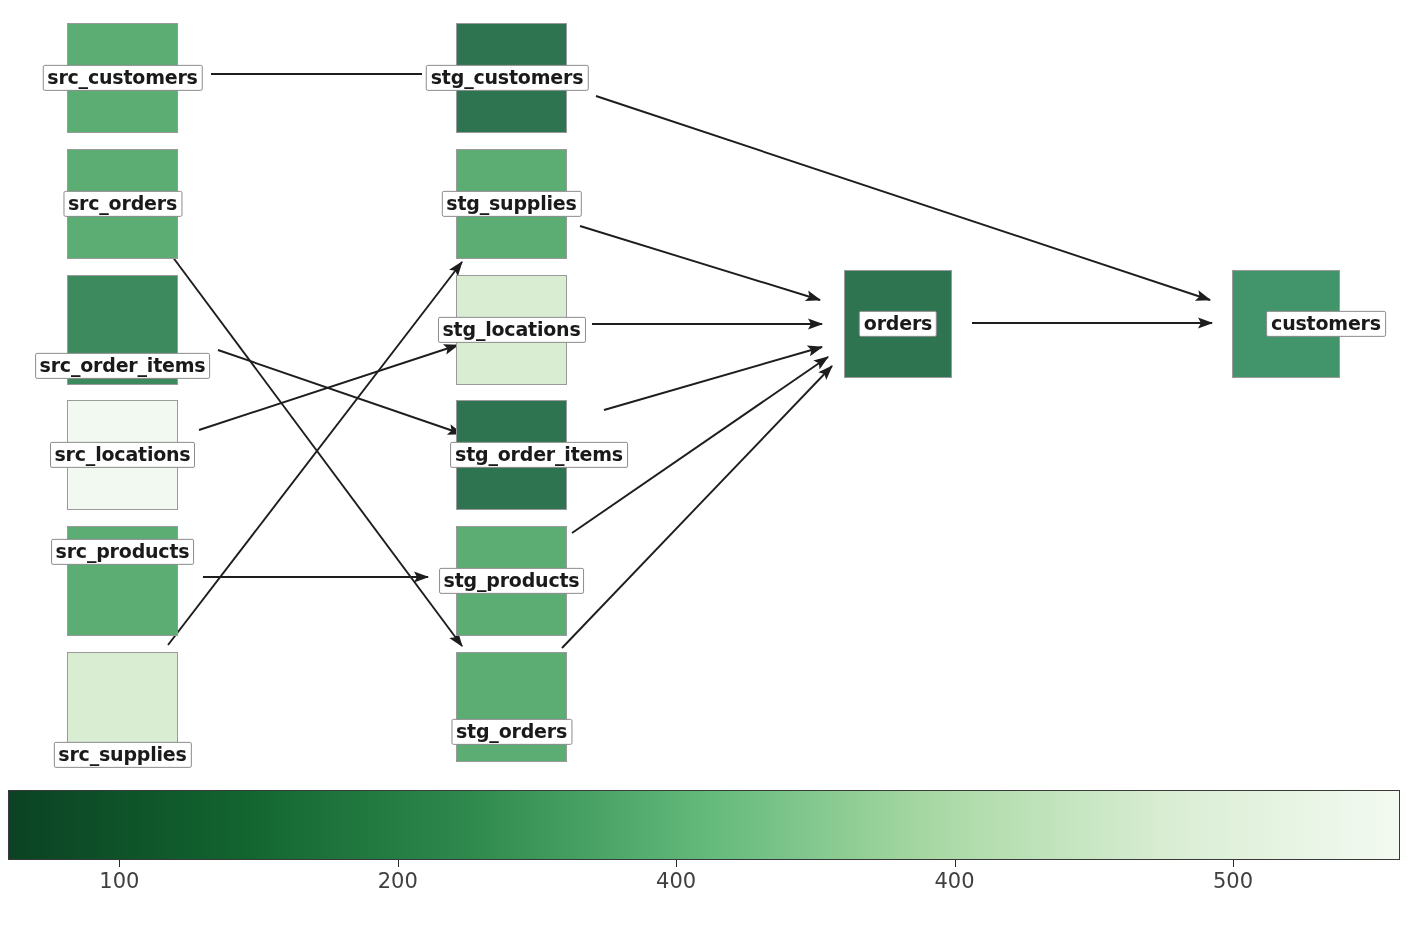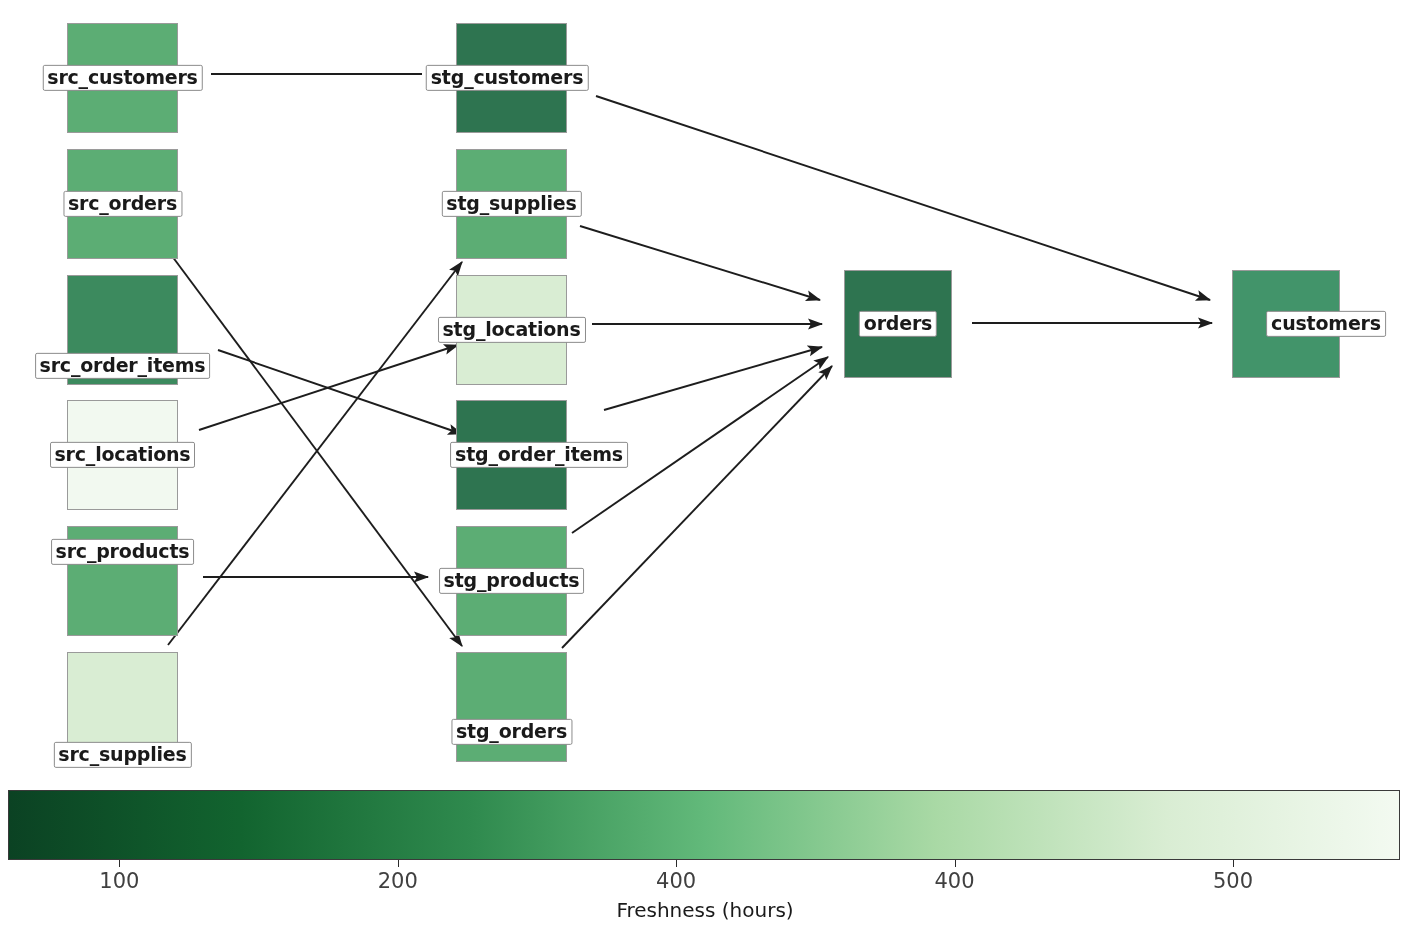--- a/index.html
+++ b/index.html
@@ -161,16 +161,15 @@
         <div class="cb-ticklabel" style="left: 119.36px;">100</div>
         <div class="cb-tick" style="left: 397.76px;"></div>
         <div class="cb-ticklabel" style="left: 397.76px; text-align: right;">200</div>
         <div class="cb-tick" style="left: 676.16px;"></div>
         <div class="cb-ticklabel" style="left: 676.16px;">400</div>
         <div class="cb-tick" style="left: 954.56px;"></div>
         <div class="cb-ticklabel" style="left: 954.56px;">400</div>
         <div class="cb-tick" style="left: 1232.96px;"></div>
         <div class="cb-ticklabel" style="left: 1232.96px;">500</div>
       </div>
-    <div id="cb-axis-label">Freshness (hours)</div>
   </div>
 
 </div>
 
 </body></html>

